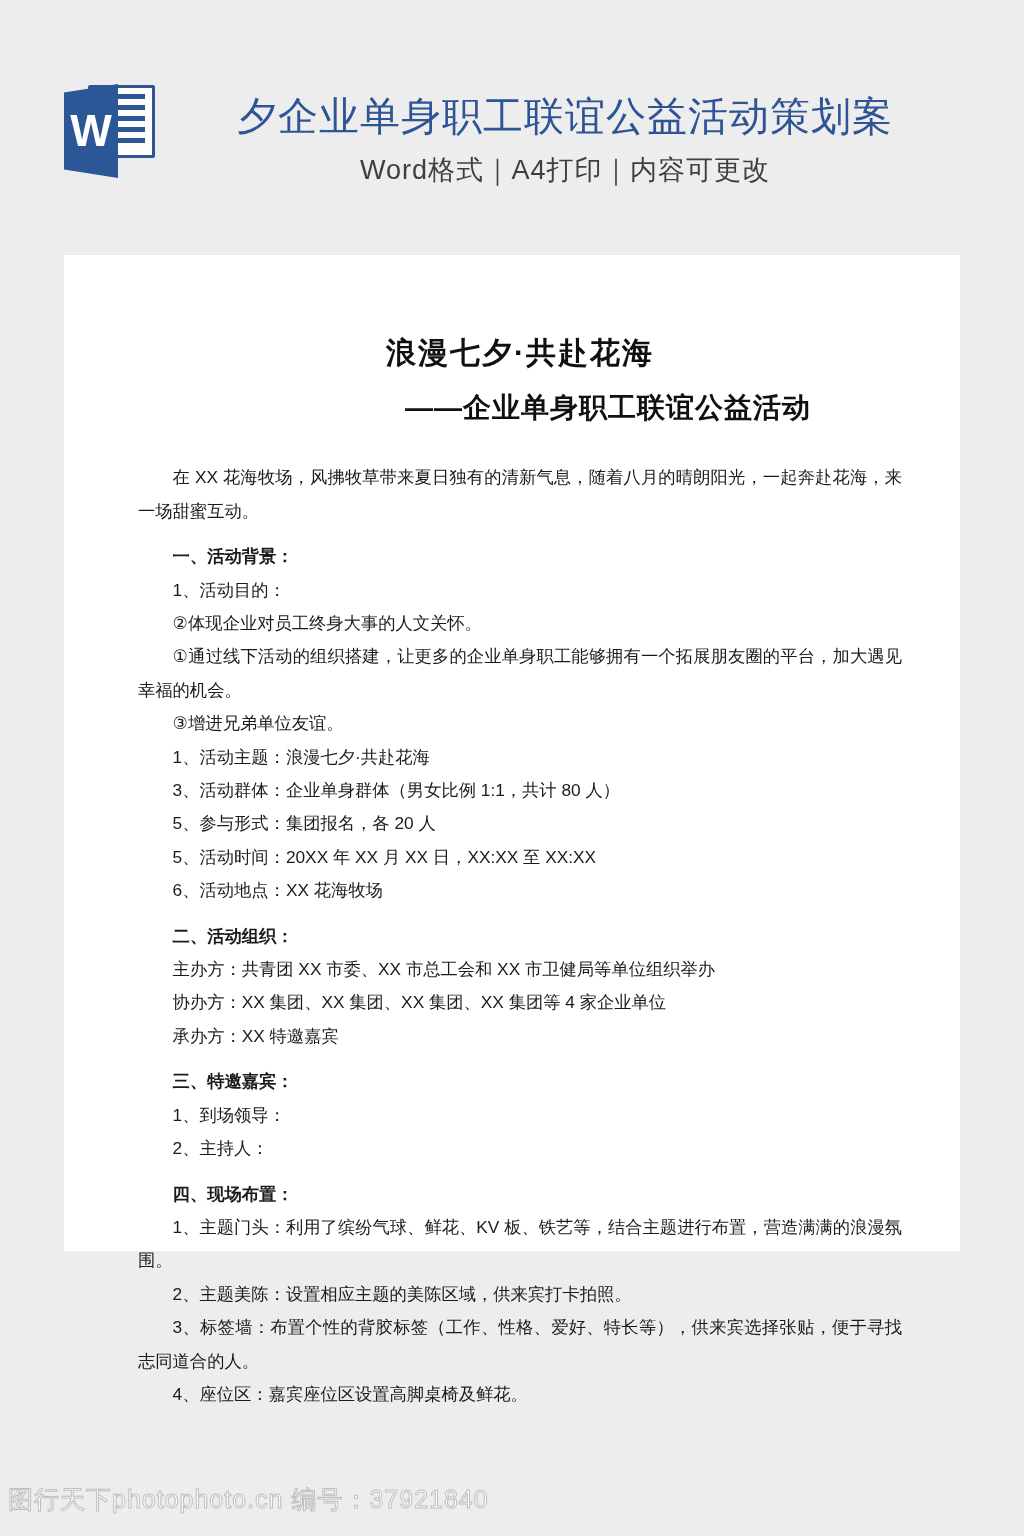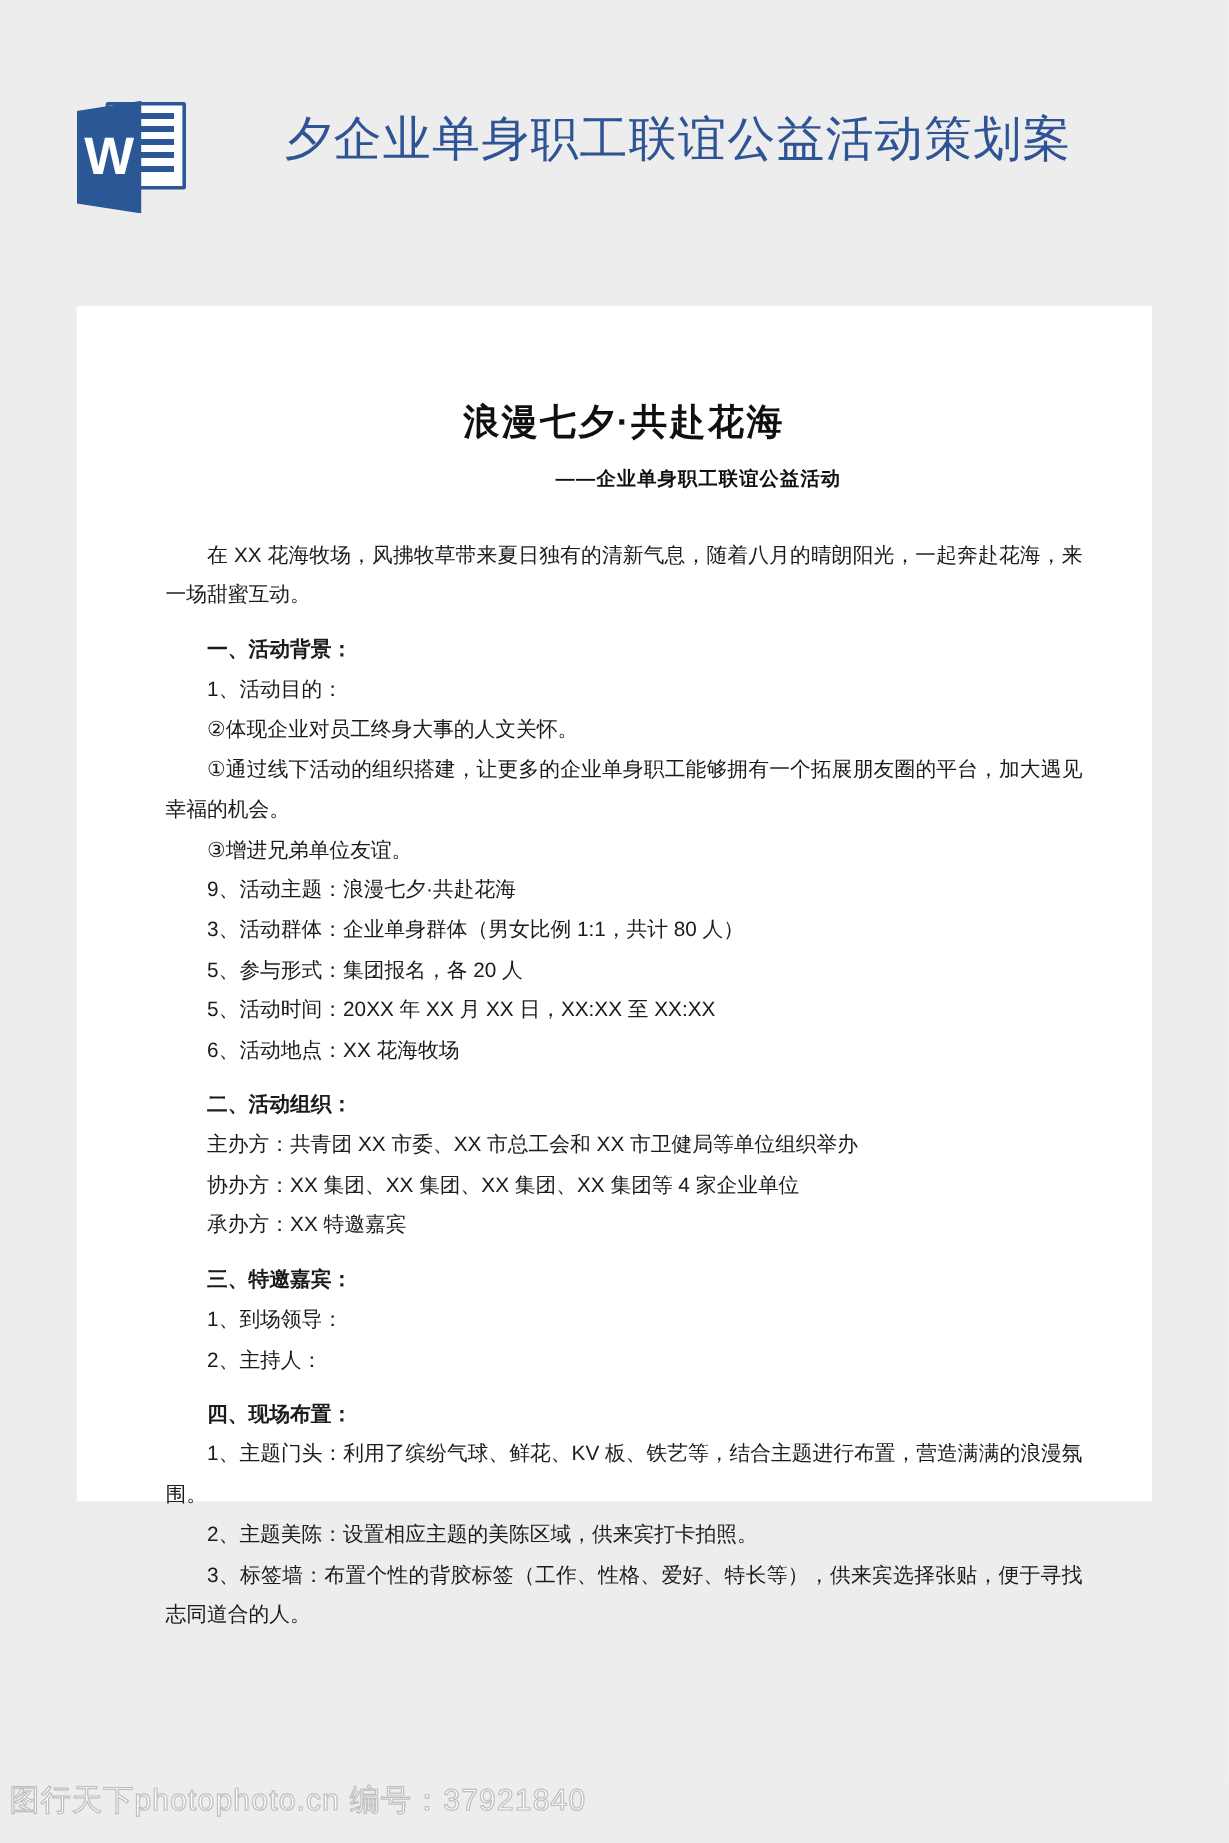--- a/index.html
+++ b/index.html
@@ -44,22 +44,22 @@
   .doc-page{
     position:absolute;left:64px;top:255px;width:896px;height:996px;
     background:#ffffff;box-sizing:border-box;
     padding:78px 58px 0 74px;
   }
   .doc-title{
     margin:0 0 18px 0;text-align:center;
     font-size:30px;font-weight:700;color:#101010;letter-spacing:2px;line-height:1.3;
   }
   .doc-subtitle{
-    margin:0 0 35px 0;text-align:center;position:relative;left:62px;
-    font-size:16px;font-weight:700;color:#101010;letter-spacing:1px;line-height:1.3;
+    margin:0 0 35px 0;text-align:center;position:relative;left:88px;
+    font-size:28px;font-weight:700;color:#101010;letter-spacing:1px;line-height:1.3;
   }
   .doc-line{
     margin:0;
     font-size:17.3px;line-height:33.4px;
     text-indent:2em;text-align:justify;color:#1b1b1b;
   }
   .sec-heading{font-weight:700;margin-top:12px;font-family:Liberation Serif, serif;}
   
   .watermark{
     position:absolute;left:8px;top:1483px;
@@ -76,36 +76,37 @@
   <div class="word-icon">
     <div class="icon-sheet">
       <div class="icon-sheet-lines"></div>
     </div>
     <div class="icon-panel">
       <span class="w">W</span>
     </div>
   </div>
   <div class="header-text">
     <h1 class="header-title">夕企业单身职工联谊公益活动策划案</h1>
+    <div class="header-sub">Word格式｜A4打印｜内容可更改</div>
   </div>
 </div>
 
 <div class="doc-page">
   <h2 class="doc-title">浪漫七夕·共赴花海</h2>
   <div class="doc-subtitle">——企业单身职工联谊公益活动</div>
 
   <p class="doc-line">在 XX 花海牧场，风拂牧草带来夏日独有的清新气息，随着八月的晴朗阳光，一起奔赴花海，来一场甜蜜互动。</p>
 
   <section>
     <p class="doc-line sec-heading">一、活动背景：</p>
     <p class="doc-line">1、活动目的：</p>
     <p class="doc-line">②体现企业对员工终身大事的人文关怀。</p>
     <p class="doc-line">①通过线下活动的组织搭建，让更多的企业单身职工能够拥有一个拓展朋友圈的平台，加大遇见幸福的机会。</p>
     <p class="doc-line">③增进兄弟单位友谊。</p>
-    <p class="doc-line">9、活动主题：浪漫七夕·共赴花海</p>
+    <p class="doc-line">1、活动主题：浪漫七夕·共赴花海</p>
     <p class="doc-line">3、活动群体：企业单身群体（男女比例 1:1，共计 80 人）</p>
     <p class="doc-line">5、参与形式：集团报名，各 20 人</p>
     <p class="doc-line">5、活动时间：20XX 年 XX 月 XX 日，XX:XX 至 XX:XX</p>
     <p class="doc-line">6、活动地点：XX 花海牧场</p>
   </section>
 
   <section>
     <p class="doc-line sec-heading">二、活动组织：</p>
     <p class="doc-line">主办方：共青团 XX 市委、XX 市总工会和 XX 市卫健局等单位组织举办</p>
     <p class="doc-line">协办方：XX 集团、XX 集团、XX 集团、XX 集团等 4 家企业单位</p>
@@ -116,16 +117,17 @@
     <p class="doc-line sec-heading">三、特邀嘉宾：</p>
     <p class="doc-line">1、到场领导：</p>
     <p class="doc-line">2、主持人：</p>
   </section>
 
   <section>
     <p class="doc-line sec-heading">四、现场布置：</p>
     <p class="doc-line">1、主题门头：利用了缤纷气球、鲜花、KV 板、铁艺等，结合主题进行布置，营造满满的浪漫氛围。</p>
     <p class="doc-line">2、主题美陈：设置相应主题的美陈区域，供来宾打卡拍照。</p>
     <p class="doc-line">3、标签墙：布置个性的背胶标签（工作、性格、爱好、特长等），供来宾选择张贴，便于寻找志同道合的人。</p>
+    <p class="doc-line">4、座位区：嘉宾座位区设置高脚桌椅及鲜花。</p>
   </section>
 </div>
 
 <div class="watermark">图行天下photophoto.cn 编号：37921840</div>
 
 </body></html>

